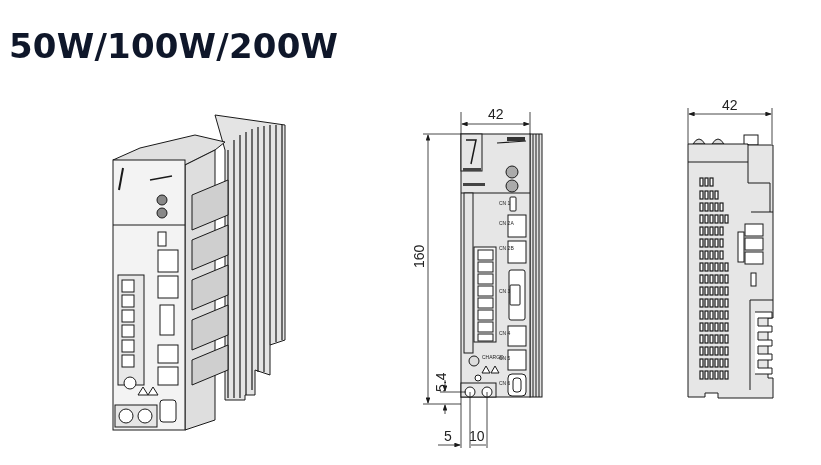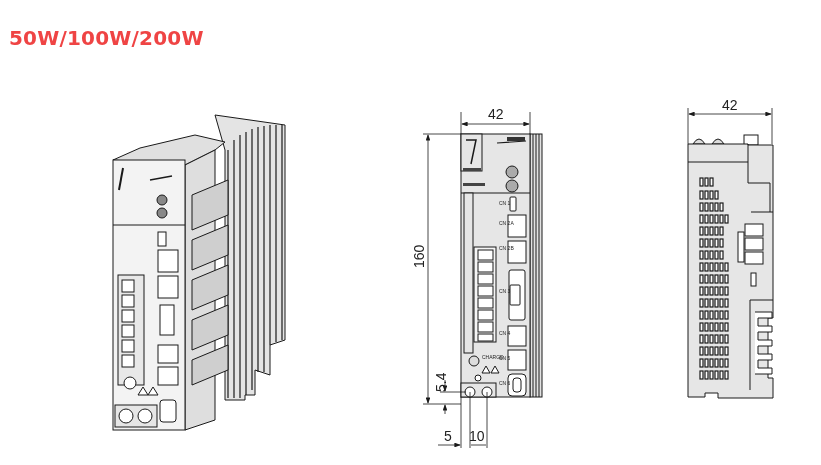--- a/index.html
+++ b/index.html
@@ -1,17 +1,17 @@
 <!DOCTYPE html>
 <html><head>
 <meta charset="utf-8">
 <style>
   html, body { margin:0; padding:0; background:#ffffff; }
   body { width:821px; height:465px; position:relative; overflow:hidden; font-family:"DejaVu Sans", sans-serif; }
-  .title { position:absolute; left:9px; top:26px; font-family:"DejaVu Sans", sans-serif; font-weight:bold; font-size:20px; color:#ef4444; letter-spacing:0.2px; }
+  .title { position:absolute; left:9px; top:26px; font-family:"DejaVu Sans", sans-serif; font-weight:bold; font-size:34px; color:#0f172a; letter-spacing:0.2px; }
   svg { position:absolute; left:0; top:0; }
   .dimtext { font-family:"Liberation Sans", sans-serif; font-size:14px; fill:#222; }
 </style>
 </head>
 <body>
 
 <div class="title">50W/100W/200W</div>
 
 <svg width="821" height="465" viewBox="0 0 821 465">
   <defs>

